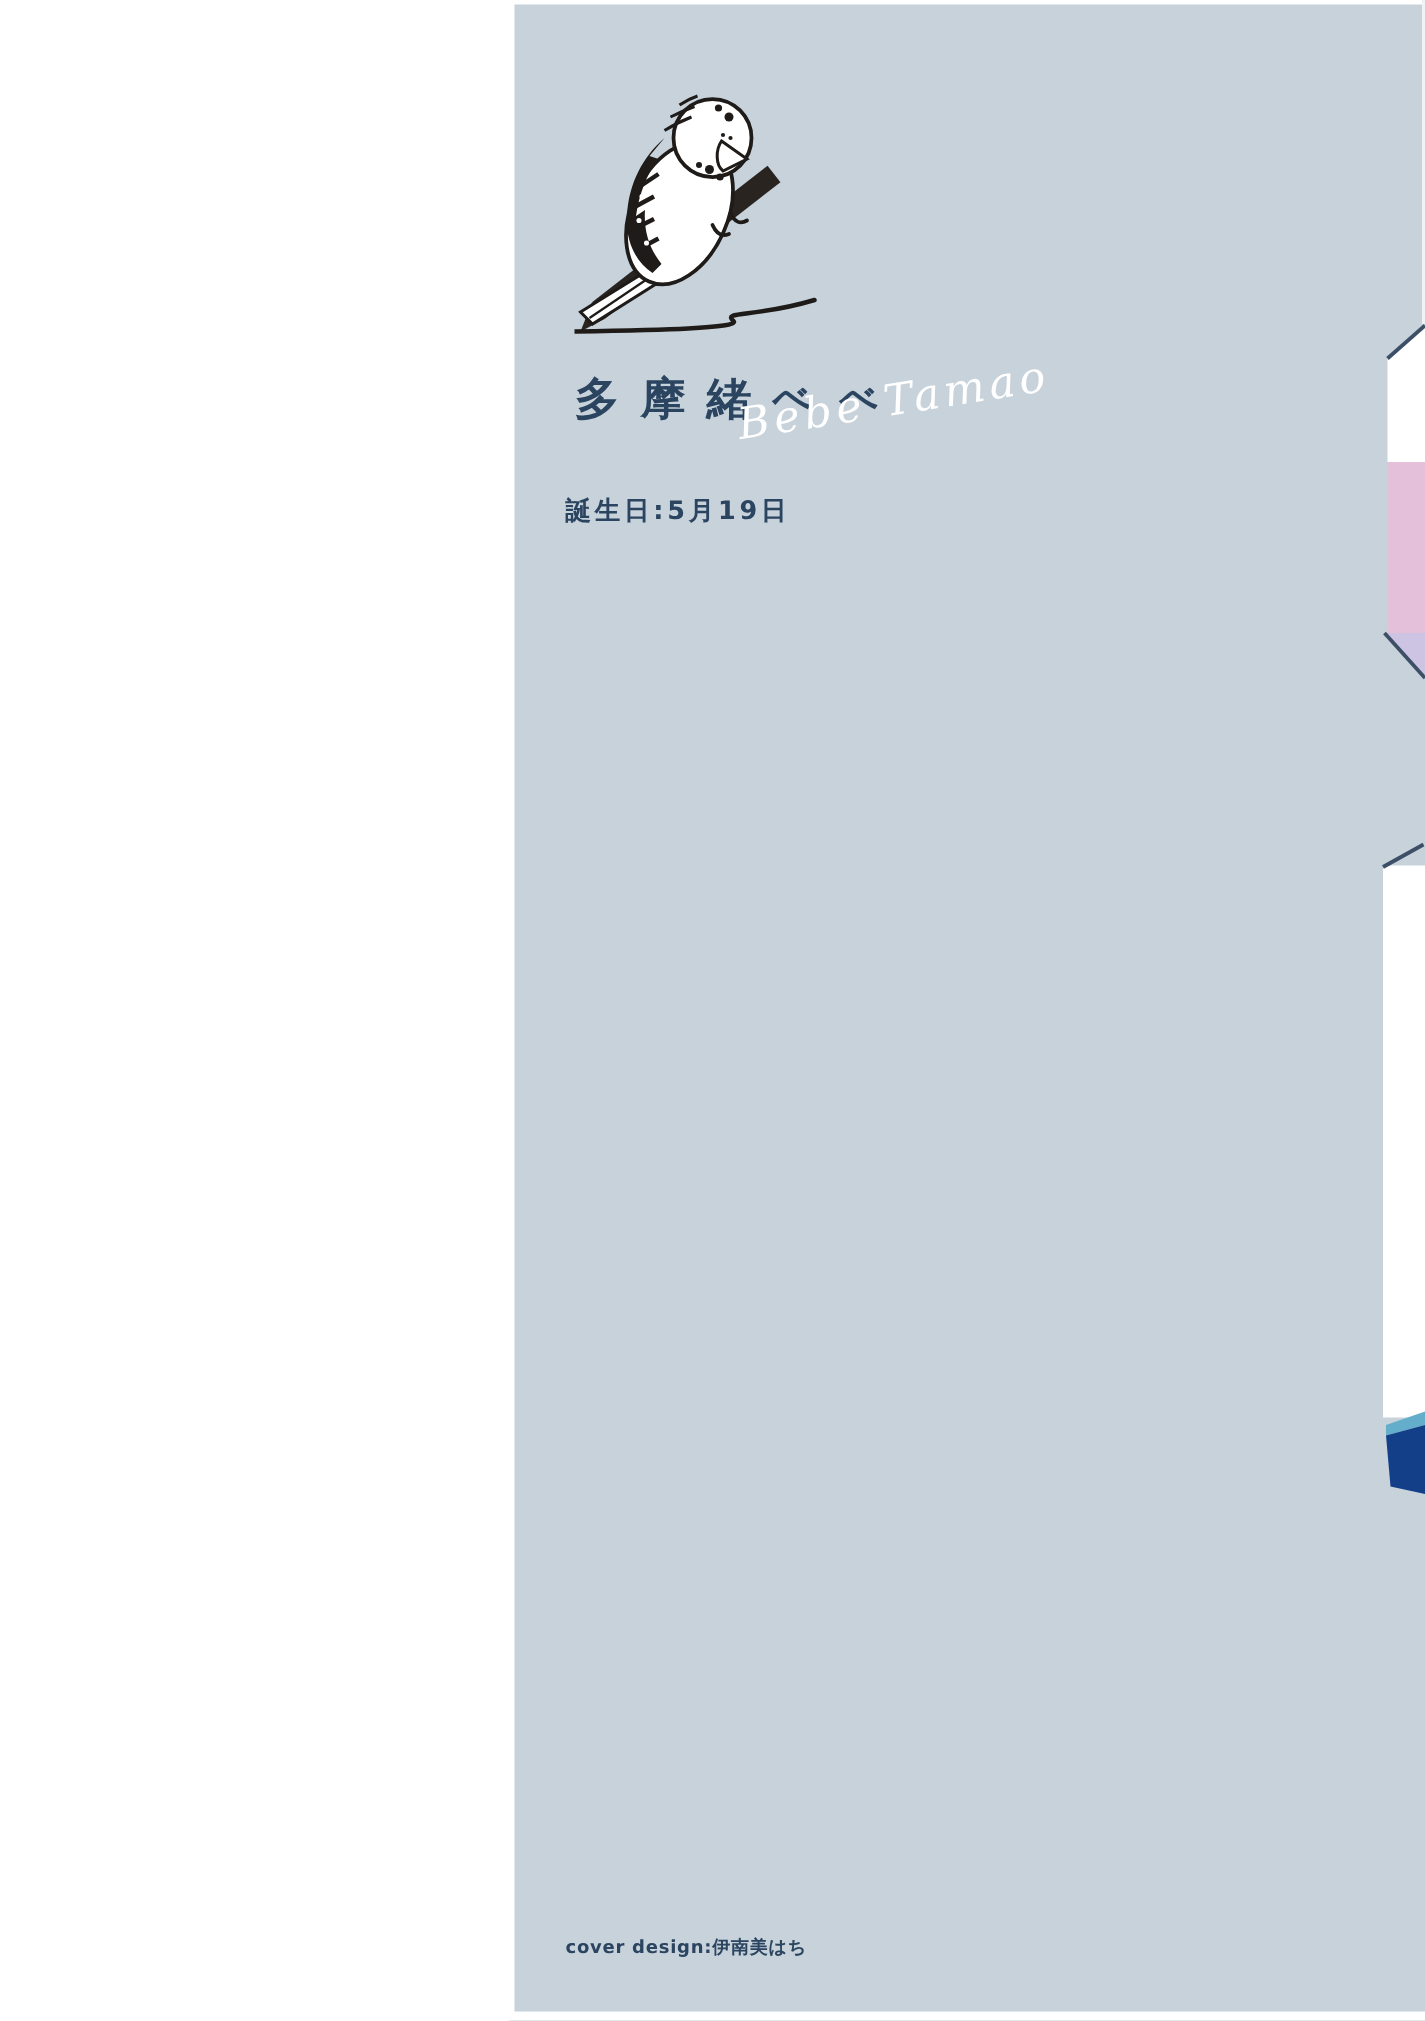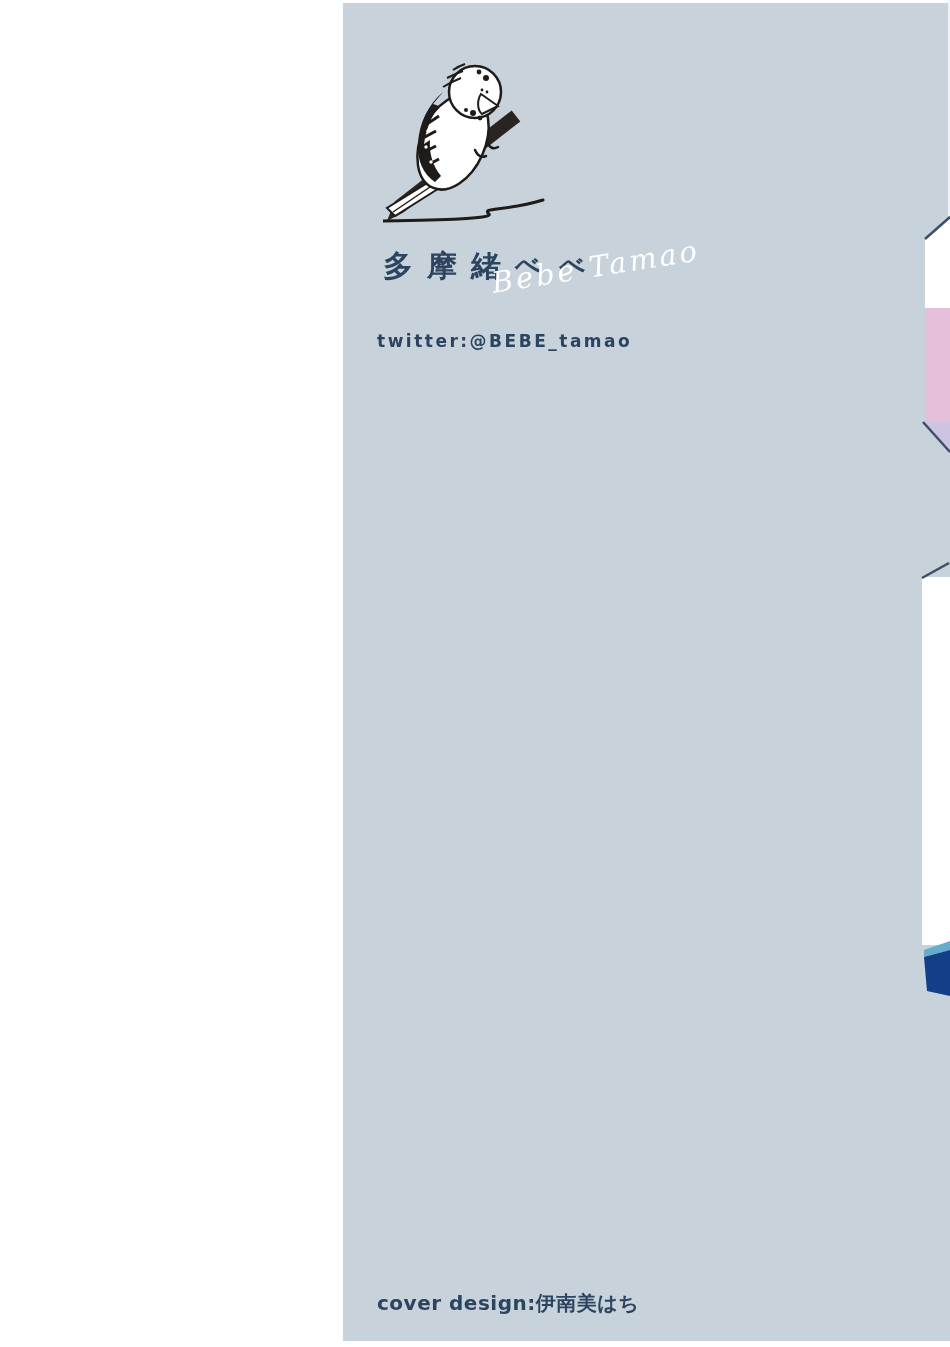--- a/index.html
+++ b/index.html
@@ -60,21 +60,21 @@
     font-size: 17px;
     font-weight: bold;
     line-height: 24px;
     letter-spacing: 2.5px;
     white-space: nowrap;
   }
   .credit {
     position: absolute;
     left: 377px; top: 1290px;
     color: #2b4460;
-    font-size: 20px;
+    font-size: 12px;
     font-weight: bold;
     letter-spacing: 0.5px;
     white-space: nowrap;
   }
   .edge-strip {
     position: absolute;
     right: 0; top: 0;
     width: 32px; height: 1347px;
   }
 </style>
@@ -129,21 +129,21 @@
     </g>
   </svg>
 </div>
 
 <div class="name-row">
   <span class="name-kanji">多摩緒</span><span class="name-kana">べべ</span>
 </div>
 <div class="signature">Bebe Tamao</div>
 
 <div class="info-block">
-  <div>twitter:@BEBE_tamao</div>
+  <div>誕生日:5月19日</div>
 </div>
 
 <div class="credit">cover design:伊南美はち</div>
 
 <svg class="edge-strip" viewBox="0 0 32 1347">
   <rect x="30" y="0" width="2" height="216" fill="#f0f3f6"></rect>
   <polygon points="7,239 32,217 32,308 7,308" fill="#ffffff"></polygon>
   <line x1="7" y1="239" x2="32" y2="217" stroke="#3c4f66" stroke-width="2.5"></line>
   <rect x="7" y="308" width="25" height="114" fill="#e4c0db"></rect>
   <polygon points="5,422 32,422 32,452" fill="#cdc4e3"></polygon>

